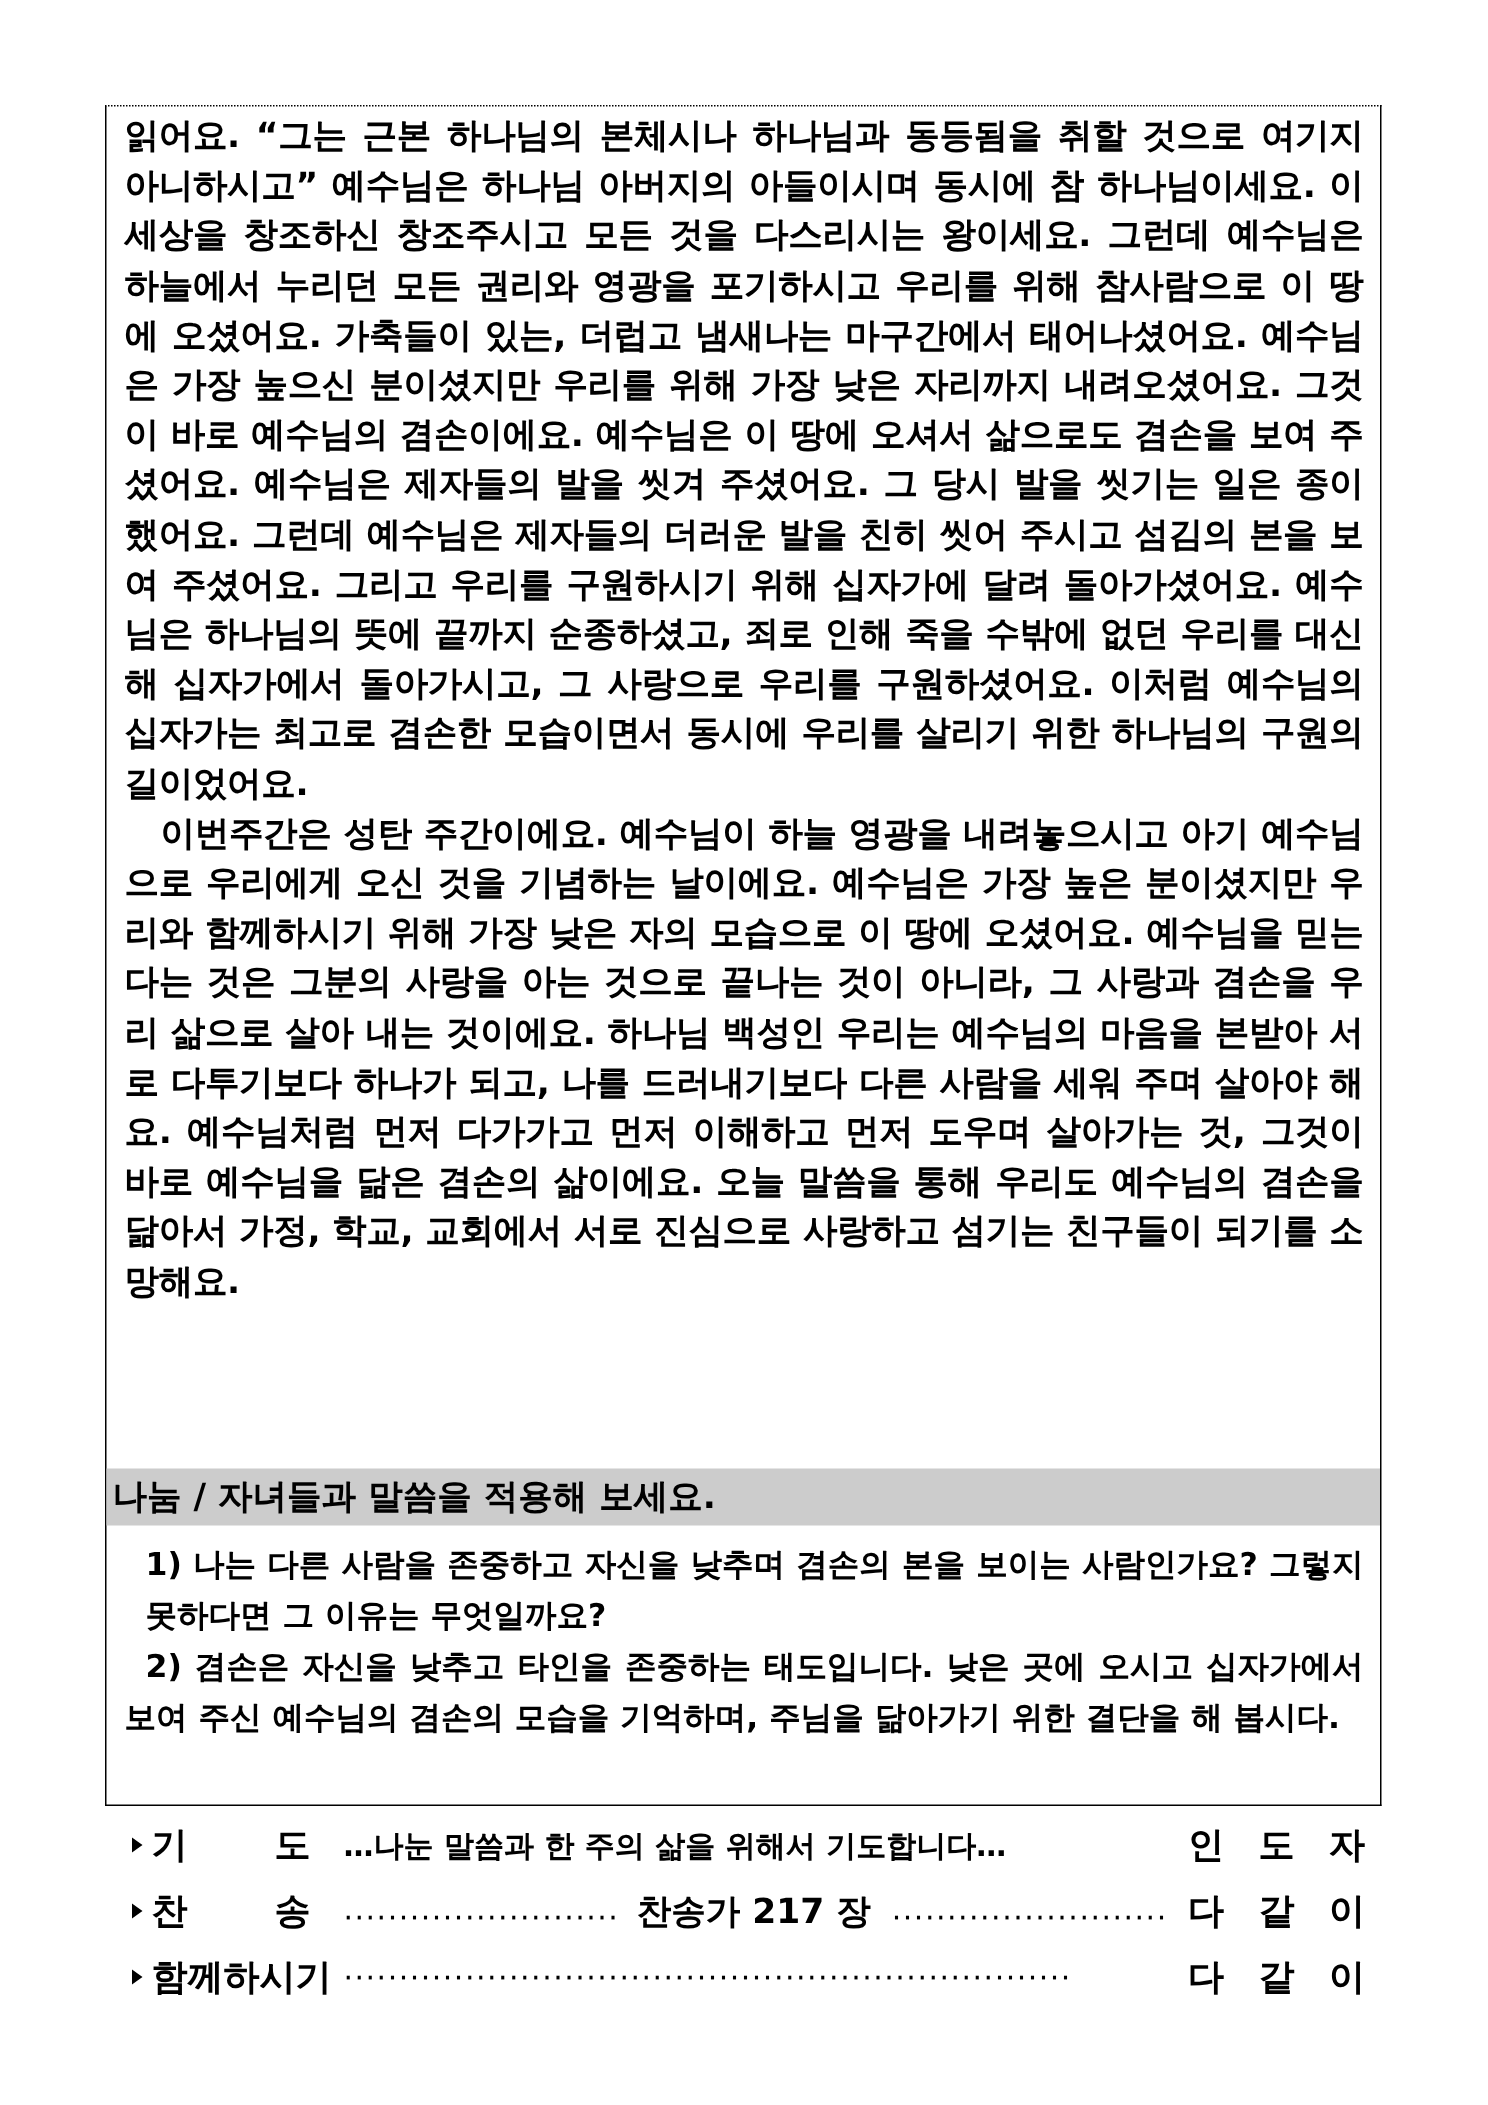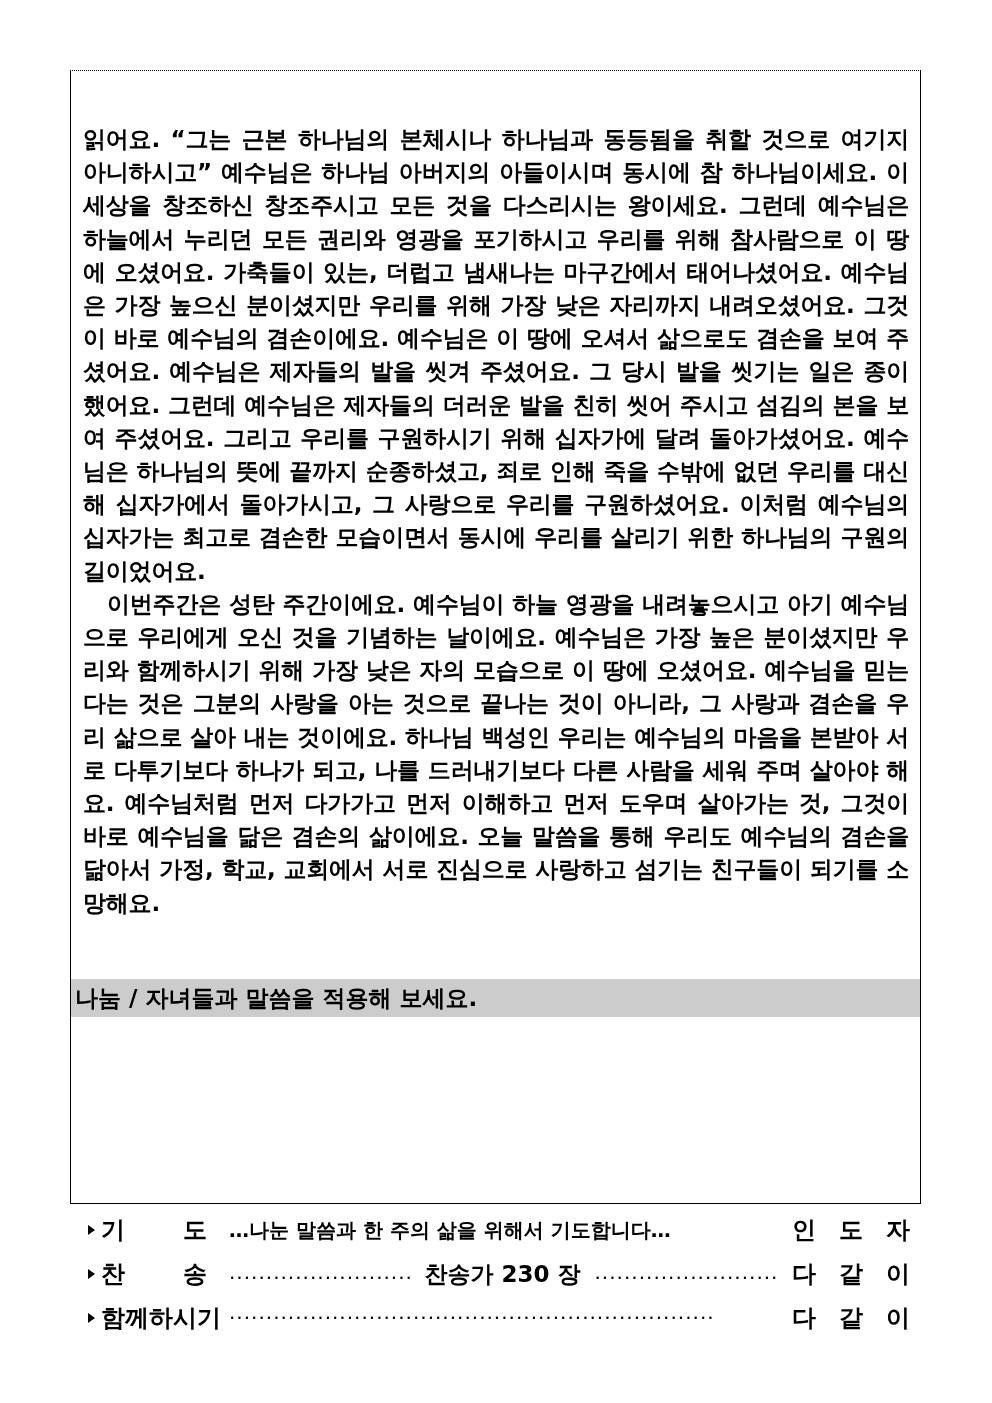--- a/index.html
+++ b/index.html
@@ -6,21 +6,21 @@
   body { width:992px; height:1403px; position:relative; overflow:hidden;
          font-family:"DejaVu Sans", "Liberation Sans", sans-serif; color:#000; }
   .page-box {
     position:absolute; left:70px; top:70px; width:851px; height:1134px;
     border-left:1px solid #000; border-right:1px solid #000; border-bottom:1px solid #000;
     border-top:1px dotted #000; box-sizing:border-box;
   }
   .body-text {
     position:absolute; left:12px; top:4px; width:826px;
     font-size:23px; font-weight:bold; line-height:33.2px;
-    text-align:justify; letter-spacing:-0.2px;margin-top:48px;
+    text-align:justify; letter-spacing:-0.2px;
   }
   .body-text p { margin:0; }
   .body-text .indent { text-indent:24px; }
   .band {
     position:absolute; left:0; top:908px; width:849px; height:38px;
     background:#cccccc;
   }
   .band span {
     position:absolute; left:4px; top:3px; font-size:23px; font-weight:bold; line-height:32px;
   }
@@ -51,20 +51,24 @@
 <div class="page-box">
   <div class="body-text">
     <p>읽어요. “그는 근본 하나님의 본체시나 하나님과 동등됨을 취할 것으로 여기지 아니하시고” 예수님은 하나님 아버지의 아들이시며 동시에 참 하나님이세요. 이 세상을 창조하신 창조주시고 모든 것을 다스리시는 왕이세요. 그런데 예수님은 하늘에서 누리던 모든 권리와 영광을 포기하시고 우리를 위해 참사람으로 이 땅에 오셨어요. 가축들이 있는, 더럽고 냄새나는 마구간에서 태어나셨어요. 예수님은 가장 높으신 분이셨지만 우리를 위해 가장 낮은 자리까지 내려오셨어요. 그것이 바로 예수님의 겸손이에요. 예수님은 이 땅에 오셔서 삶으로도 겸손을 보여 주셨어요. 예수님은 제자들의 발을 씻겨 주셨어요. 그 당시 발을 씻기는 일은 종이 했어요. 그런데 예수님은 제자들의 더러운 발을 친히 씻어 주시고 섬김의 본을 보여 주셨어요. 그리고 우리를 구원하시기 위해 십자가에 달려 돌아가셨어요. 예수님은 하나님의 뜻에 끝까지 순종하셨고, 죄로 인해 죽을 수밖에 없던 우리를 대신해 십자가에서 돌아가시고, 그 사랑으로 우리를 구원하셨어요. 이처럼 예수님의 십자가는 최고로 겸손한 모습이면서 동시에 우리를 살리기 위한 하나님의 구원의 길이었어요.</p>
     <p class="indent">이번주간은 성탄 주간이에요. 예수님이 하늘 영광을 내려놓으시고 아기 예수님으로 우리에게 오신 것을 기념하는 날이에요. 예수님은 가장 높은 분이셨지만 우리와 함께하시기 위해 가장 낮은 자의 모습으로 이 땅에 오셨어요. 예수님을 믿는다는 것은 그분의 사랑을 아는 것으로 끝나는 것이 아니라, 그 사랑과 겸손을 우리 삶으로 살아 내는 것이에요. 하나님 백성인 우리는 예수님의 마음을 본받아 서로 다투기보다 하나가 되고, 나를 드러내기보다 다른 사람을 세워 주며 살아야 해요. 예수님처럼 먼저 다가가고 먼저 이해하고 먼저 도우며 살아가는 것, 그것이 바로 예수님을 닮은 겸손의 삶이에요. 오늘 말씀을 통해 우리도 예수님의 겸손을 닮아서 가정, 학교, 교회에서 서로 진심으로 사랑하고 섬기는 친구들이 되기를 소망해요.</p>
   </div>
 
   <div class="band">
     <span>나눔 / 자녀들과 말씀을 적용해 보세요.</span>
   </div>
 
+  <div class="questions">
+    <p class="q1">1) 나는 다른 사람을 존중하고 자신을 낮추며 겸손의 본을 보이는 사람인가요? 그렇지 못하다면 그 이유는 무엇일까요?</p>
+    <p class="q2">2) 겸손은 자신을 낮추고 타인을 존중하는 태도입니다. 낮은 곳에 오시고 십자가에서 보여 주신 예수님의 겸손의 모습을 기억하며, 주님을 닮아가기 위한 결단을 해 봅시다.</p>
+  </div>
 </div>
 
 <div class="order">
   <div class="row">
     <span class="tri"></span>
     <span class="name spread">
       <span>기</span>
       <span>도</span>
     </span>
     <span class="mid">
@@ -78,21 +82,21 @@
   </div>
 
   <div class="row">
     <span class="tri"></span>
     <span class="name spread">
       <span>찬</span>
       <span>송</span>
     </span>
     <span class="mid">
       <span class="dots">··································································</span>
-      <span class="center">찬송가 230 장</span>
+      <span class="center">찬송가 217 장</span>
       <span class="dots">··································································</span>
     </span>
     <span class="who">
       <span>다</span>
       <span>같</span>
       <span>이</span>
     </span>
   </div>
 
   <div class="row">

